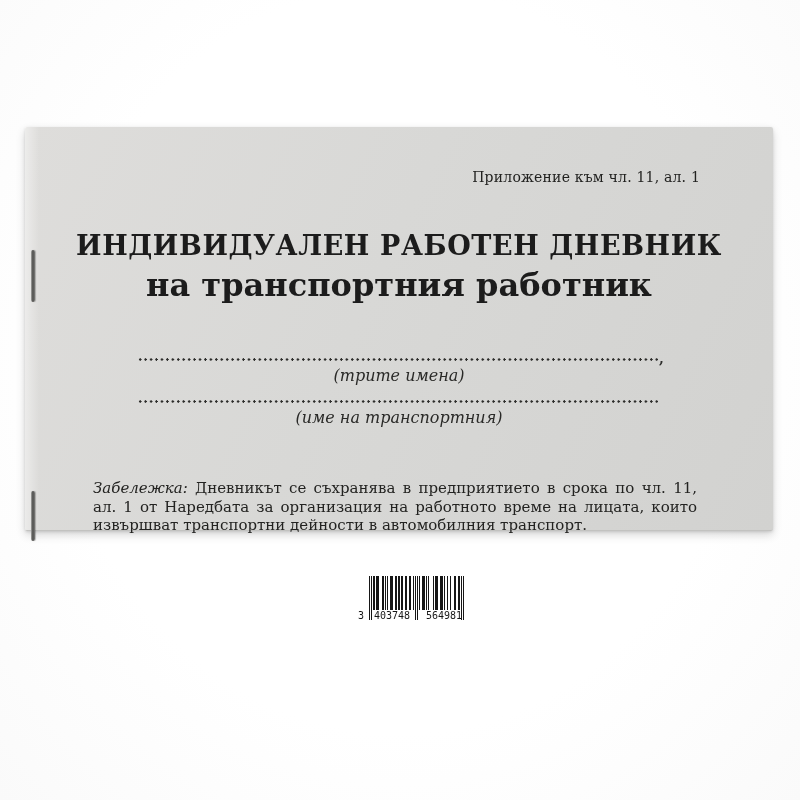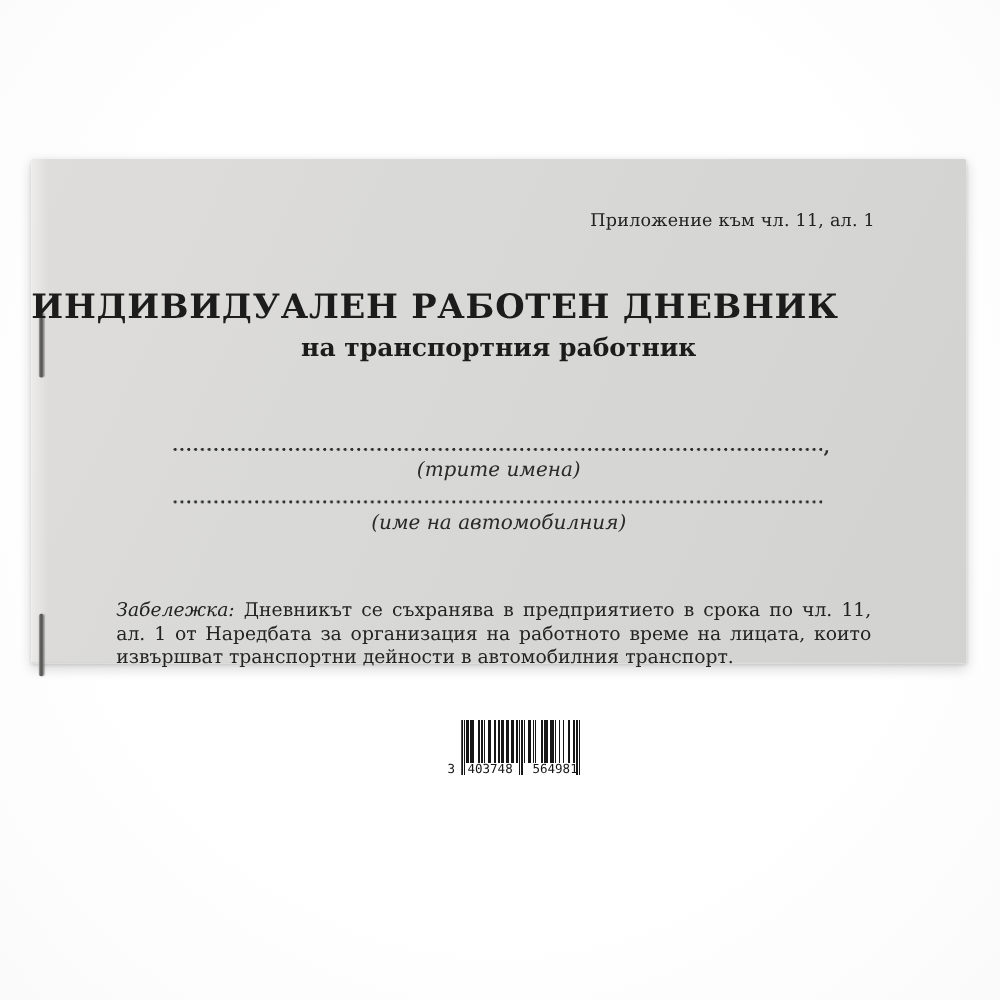--- a/index.html
+++ b/index.html
@@ -40,26 +40,26 @@
     box-shadow:1px 0 1px rgba(0,0,0,0.25);
   }
   .staple.top{top:123px;height:52px;}
   .staple.bottom{top:364px;height:50px;}
   .corner-label{
     position:absolute;top:42px;right:73px;
     font-size:14px;letter-spacing:0.2px;color:#222220;
   }
   .title1{
     position:absolute;top:103px;left:0;right:0;
-    font-size:27px;font-weight:bold;
+    text-align:center;font-size:27px;font-weight:bold;
     letter-spacing:0.6px;color:var(--ink);
   }
   .title2{
     position:absolute;top:139px;left:0;right:0;
-    text-align:center;font-size:20px;font-weight:bold;color:var(--ink);
+    text-align:center;font-size:32px;font-weight:bold;color:var(--ink);
   }
   .field-row{
     position:absolute;left:113px;width:534px;
     display:flex;align-items:flex-end;
   }
   .field-row.first{top:226px;}
   .field-row.second{top:268px;}
   .dotted-line{
     display:inline-block;width:520px;height:10px;
     background-image:radial-gradient(circle at 2.2px 6.5px,#2d2d2b 1.05px,rgba(0,0,0,0) 1.4px);
@@ -114,21 +114,21 @@
   <div class="field-row first">
     <span class="dotted-line"></span>
     <span class="field-suffix">,</span>
   </div>
   <div class="field-caption first">(трите имена)</div>
 
   <div class="field-row second">
     <span class="dotted-line"></span>
     <span class="field-suffix"></span>
   </div>
-  <div class="field-caption second">(име на автомобилния)</div>
+  <div class="field-caption second">(име на транспортния)</div>
 
   <div class="note"><span class="note-label">Забележка:</span><span> Дневникът се съхранява в предприятието в срока по чл. 11, ал. 1 от Наредбата за организация на работното време на лицата, които извършват транспортни дейности в автомобилния транспорт.</span></div>
 
   <div class="barcode">
     <svg id="barcode-bars" width="95" height="44" viewBox="0 0 95 44" preserveAspectRatio="none" shape-rendering="crispEdges">
         <rect x="0" y="0" width="1" height="44" fill="var(--barcode_ink)"></rect>
         <rect x="2" y="0" width="1" height="44" fill="var(--barcode_ink)"></rect>
         <rect x="4" y="0" width="2" height="34" fill="var(--barcode_ink)"></rect>
         <rect x="7" y="0" width="3" height="34" fill="var(--barcode_ink)"></rect>
         <rect x="13" y="0" width="2" height="34" fill="var(--barcode_ink)"></rect>

